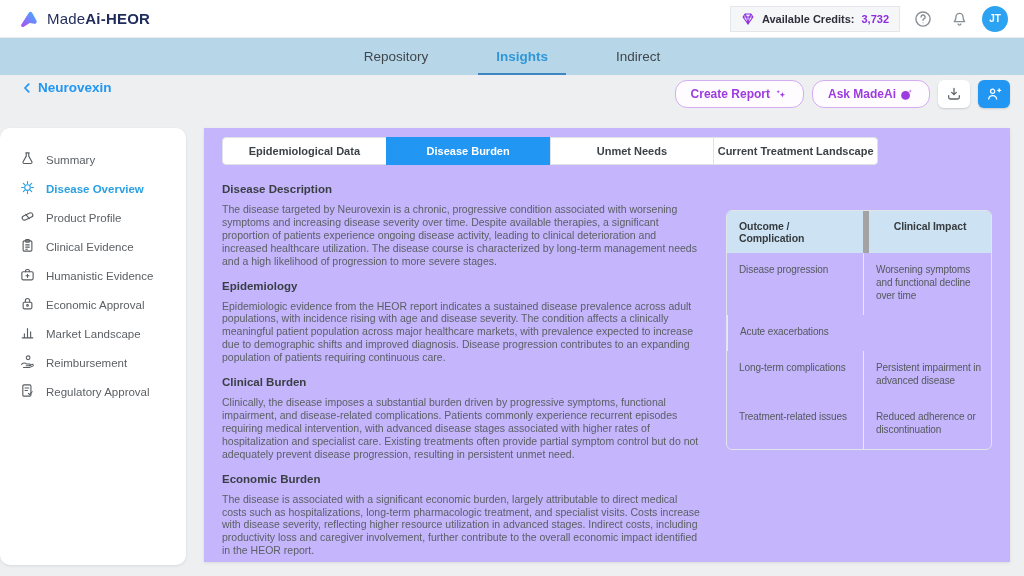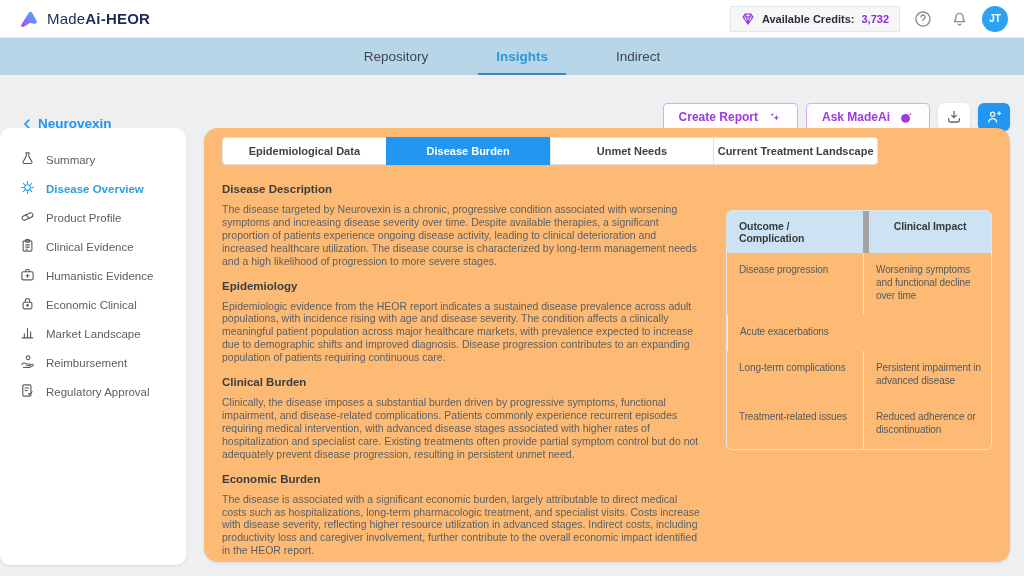--- a/index.html
+++ b/index.html
@@ -56,32 +56,32 @@
     padding:0 34px; font-size:13.5px; color:#40464c; cursor:pointer;
   }
   .nav-tab.active { color:#2f97d8; font-weight:700; }
   .nav-tab.active::after {
     content:""; position:absolute; left:16px; right:16px; bottom:0;
     height:2px; background:#3c87c2;
   }
 
   
   .toolbar {
-    position:absolute; top:101px; left:20px; right:14px; height:30px;
-    display:flex; align-items:flex-end; justify-content:space-between;
+    position:absolute; top:80px; left:20px; right:14px; height:30px;
+    display:flex; align-items:flex-start; justify-content:space-between;
   }
   .back-link {
     display:flex; align-items:center; gap:4px;
     color:#2196f3; font-size:13.5px; font-weight:700; cursor:pointer;
   }
   .back-link .chev { width:14px; height:14px; }
   .toolbar-actions { display:flex; align-items:center; gap:8px; }
   .btn-outline {
-    display:flex; align-items:center; gap:9px; height:28px; padding:2px 15px;
-    border:1px solid #d5abf2; border-radius:4px; background:#fefcff;
+    display:flex; align-items:center; gap:3px; height:28px; padding:2px 15px;
+    border:1px solid #d5abf2; border-radius:12px; background:#fefcff;
     color:#9c3be0; font-weight:700; font-size:12px; cursor:pointer;
     font-family:inherit;
   }
   .btn-outline .b-icon { width:15px; height:15px; color:#9c3be0; }
   .icon-btn {
     width:32px; height:28px; border:none; border-radius:6px; background:#fff;
     display:flex; align-items:center; justify-content:center;
     color:#5f6368; box-shadow:0 1px 2px rgba(0,0,0,.15); cursor:pointer;
   }
   .icon-btn.primary { background:#2196f3; color:#fff; }
@@ -99,21 +99,21 @@
     padding:7px 20px; font-size:11.5px; color:#5c6064; cursor:pointer;
     white-space:nowrap;
   }
   .side-item .s-icon { width:15px; height:15px; color:#585d62; flex:0 0 auto; }
   .side-item.active { color:#2aa0e2; font-weight:700; }
   .side-item.active .s-icon { color:#2aa0e2; }
 
   
   .main-card {
     position:absolute; left:204px; right:14px; top:128px; bottom:14px;
-    background:#fdba74; border-radius:14px;
+    background:#c4b5fd; border-radius:0;
     box-shadow:0 1px 3px rgba(0,0,0,.09);
     padding:9px 18px 8px 18px; overflow:hidden;
   }
   .ctabs { display:flex; width:656px; }
   .ctab {
     flex:1 1 0; height:28px;
     display:flex; align-items:center; justify-content:center;
     font-size:11px; font-weight:700; color:#3c4246;
     background:#fff; border:1px solid #e0e3e6; margin-left:-1px;
     cursor:pointer; white-space:nowrap;
@@ -268,21 +268,21 @@
       <path d="M12 11.5v5M9.5 14h5"></path>
     </svg>
     <span>Humanistic Evidence</span>
   </div>
   <div class="side-item">
     <svg class="s-icon" viewBox="0 0 24 24" fill="none" stroke="currentColor" stroke-width="1.8" stroke-linejoin="round">
       <rect x="5" y="10" width="14" height="10.5" rx="2"></rect>
       <path d="M8.5 10V7.5a3.5 3.5 0 0 1 7 0V10"></path>
       <circle cx="12" cy="15" r="1.3"></circle>
     </svg>
-    <span>Economic Clinical</span>
+    <span>Economic Approval</span>
   </div>
   <div class="side-item">
     <svg class="s-icon" viewBox="0 0 24 24" fill="none" stroke="currentColor" stroke-width="1.8" stroke-linecap="round">
       <path d="M3.5 20.5h17M7 20v-6M12 20V5.5M17 20v-9"></path>
     </svg>
     <span>Market Landscape</span>
   </div>
   <div class="side-item">
     <svg class="s-icon" viewBox="0 0 24 24" fill="none" stroke="currentColor" stroke-width="1.7" stroke-linecap="round" stroke-linejoin="round">
       <circle cx="13" cy="6" r="3"></circle>

